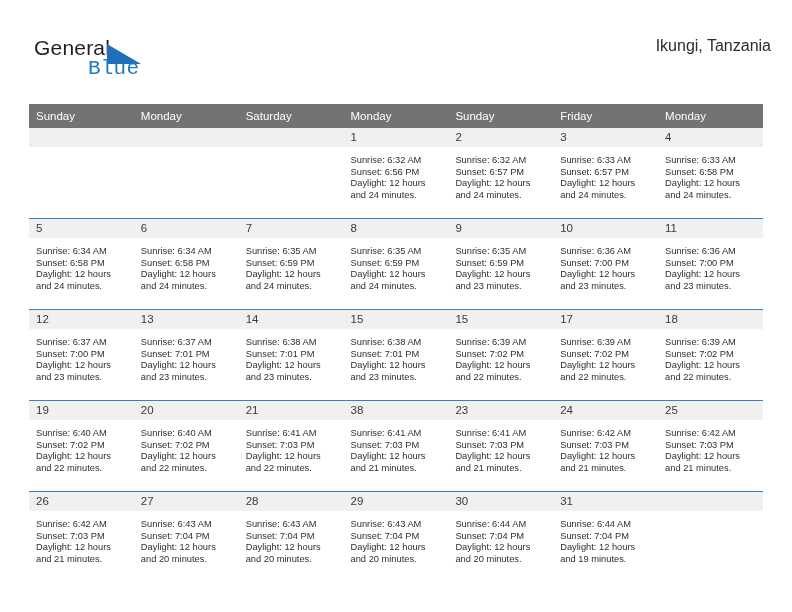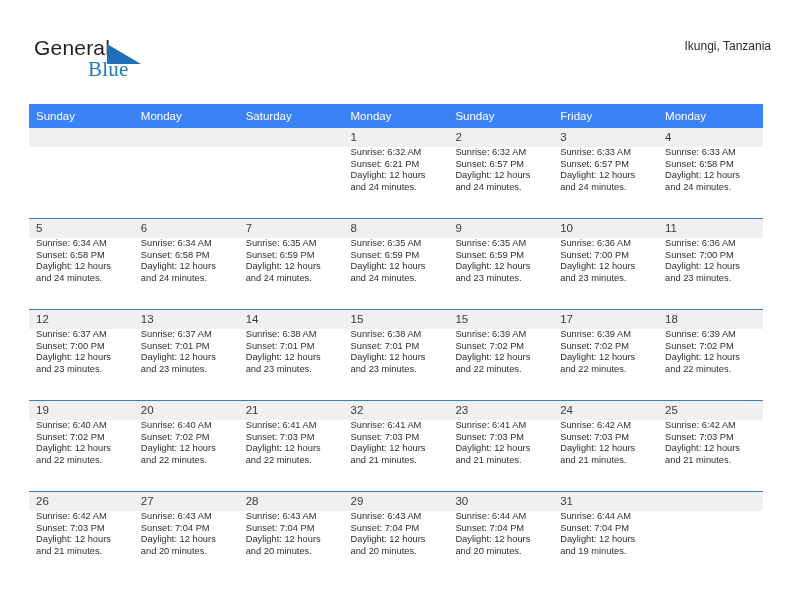--- a/index.html
+++ b/index.html
@@ -46,21 +46,21 @@
     color: #231f20;
     font-family: "Liberation Sans", sans-serif;
   }
   .logo-blue {
     position: absolute;
     left: 54px;
     top: 21px;
     font-size: 21px;
     letter-spacing: 0.2px;
     color: #1f7ac4;
-    font-family: Liberation Serif, serif;
+    font-family: Liberation Mono, monospace;
   }
   .logo-triangle {
     position: absolute;
     left: 73px;
     top: 8px;
     width: 0;
     height: 0;
     border-left: 34px solid #1f6fb8;
     border-top: 20px solid transparent;
   }
@@ -71,21 +71,21 @@
     top: 30px;
     text-align: right;
   }
   .cal-title {
     font-size: 27px;
     color: #1a1a1a;
     line-height: 32px;
     white-space: nowrap;
   }
   .cal-subtitle {
-    font-size: 12px;
+    font-size: 16px;
     color: #2b2b2b;
     line-height: 20px;
     margin-top: 6px;
     white-space: nowrap;
   }
 
   
   .calendar {
     position: absolute;
     left: 29px;
@@ -93,21 +93,21 @@
     width: 734px;
   }
   table.cal {
     border-collapse: collapse;
     table-layout: fixed;
     width: 734px;
   }
   table.cal col { width: 104.857px; }
 
   thead th {
-    background: #3b82f6;
+    background: #737373;
     color: #ffffff;
     font-size: 11.5px;
     font-weight: normal;
     text-align: left;
     padding: 5px 0 5px 7px;
     height: 14px;
     border: none;
   }
 
   td.day {
@@ -123,21 +123,21 @@
     background: #f0f0f0;
     font-size: 11.5px;
     color: #3a3a3a;
     padding: 3px 0 3px 7px;
     height: 13px;
     line-height: 13px;
   }
   .daynum.empty { color: transparent; }
 
   .details {
-    padding: 0 6px 0 7px;
+    padding: 8px 6px 0 7px;
     font-size: 9.3px;
     line-height: 11.6px;
     color: #2f2f2f;
   }
   .details div { white-space: nowrap; }
 </style>
 </head>
 <body>
 
 <div class="page">
@@ -186,21 +186,21 @@
             <td class="day">
               <div class="daynum empty"></div>
             </td>
             <td class="day">
               <div class="daynum empty"></div>
             </td>
             <td class="day">
               <div class="daynum">1</div>
               <div class="details">
                 <div>Sunrise: 6:32 AM</div>
-                <div>Sunset: 6:21 PM</div>
+                <div>Sunset: 6:56 PM</div>
                 <div>Daylight: 12 hours</div>
                 <div>and 24 minutes.</div>
               </div>
             </td>
             <td class="day">
               <div class="daynum">2</div>
               <div class="details">
                 <div>Sunrise: 6:32 AM</div>
                 <div>Sunset: 6:57 PM</div>
                 <div>Daylight: 12 hours</div>
@@ -378,21 +378,21 @@
             <td class="day">
               <div class="daynum">21</div>
               <div class="details">
                 <div>Sunrise: 6:41 AM</div>
                 <div>Sunset: 7:03 PM</div>
                 <div>Daylight: 12 hours</div>
                 <div>and 22 minutes.</div>
               </div>
             </td>
             <td class="day">
-              <div class="daynum">32</div>
+              <div class="daynum">38</div>
               <div class="details">
                 <div>Sunrise: 6:41 AM</div>
                 <div>Sunset: 7:03 PM</div>
                 <div>Daylight: 12 hours</div>
                 <div>and 21 minutes.</div>
               </div>
             </td>
             <td class="day">
               <div class="daynum">23</div>
               <div class="details">

